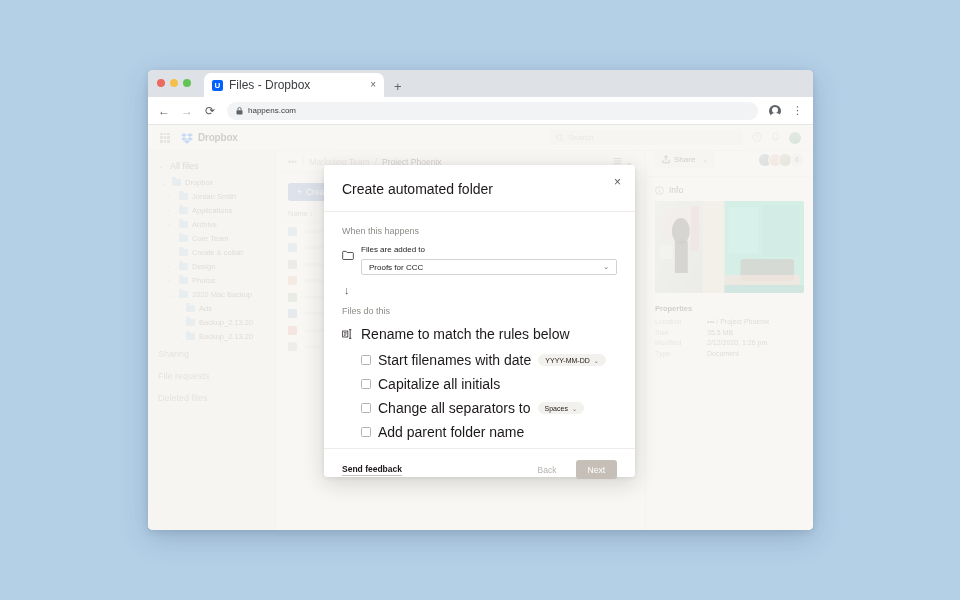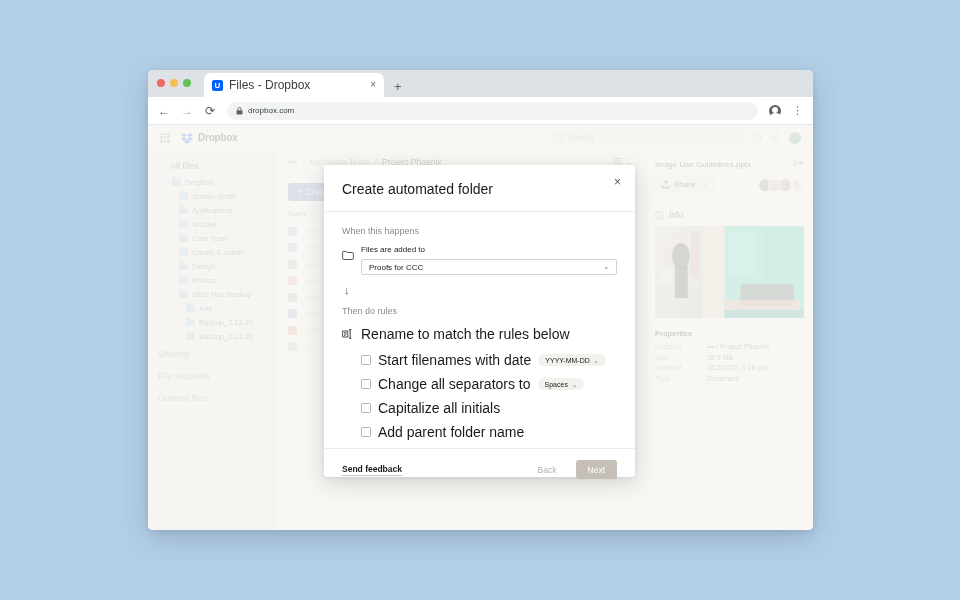--- a/index.html
+++ b/index.html
@@ -395,21 +395,21 @@
 
   <div class="addrbar">
     <span class="navbtn">←</span>
     <span class="navbtn dim">→</span>
     <span class="navbtn">⟳</span>
     <div class="omnibox">
       <svg class="lock" width="7" height="8" viewBox="0 0 7 8">
         <rect x="0.5" y="3.2" width="6" height="4.3" rx="0.8" fill="#5f6368"></rect>
         <path d="M1.9 3.2V2.1a1.6 1.6 0 0 1 3.2 0v1.1" stroke="#5f6368" stroke-width="0.9" fill="none"></path>
       </svg>
-      <span class="url">dropbox.com</span>
+      <span class="url">happens.com</span>
     </div>
     <span class="profile-ico"></span>
     <span class="kebab">⋮</span>
   </div>
 
   <div class="app">
 
     <div class="app-header">
       <span class="grid-ico">
         <i></i>
@@ -595,30 +595,20 @@
             </div>
             <div class="file-row">
               <span class="file-ico" style="background:#cbc8c2"></span>
               <span class="file-name-stub" style="width:16px"></span>
               <span class="file-meta-stub" style="width:16px"></span>
             </div>
           </div>
       </div>
 
       <div class="rightpanel">
-        <div class="rp-head">
-          <span class="rp-title">Image Use Guidelines.pptx</span>
-          <span class="rp-expand">
-            <svg width="10" height="10" viewBox="0 0 12 12">
-              <line x1="1" y1="1.5" x2="1" y2="10.5" stroke="#6b6965" stroke-width="1"></line>
-              <line x1="3.5" y1="6" x2="10.5" y2="6" stroke="#6b6965" stroke-width="1"></line>
-              <path d="M8 3.5L10.8 6 8 8.5" stroke="#6b6965" stroke-width="1" fill="none"></path>
-            </svg>
-          </span>
-        </div>
 
         <div class="rp-share-row">
           <span class="share-btn">
             <svg width="8" height="9" viewBox="0 0 10 11">
               <path d="M5 0.8v6" stroke="#1e1919" stroke-width="1" fill="none"></path>
               <path d="M2.7 3L5 0.8 7.3 3" stroke="#1e1919" stroke-width="1" fill="none"></path>
               <path d="M1 6.2v3.4h8V6.2" stroke="#1e1919" stroke-width="1" fill="none"></path>
             </svg>
             <span>Share</span>
             <span class="share-caret">⌄</span>
@@ -714,21 +704,21 @@
           <div class="trigger-label">Files are added to</div>
           <div class="select">
             <span>Proofs for CCC</span>
             <span class="select-caret">⌄</span>
           </div>
         </div>
       </div>
 
       <div class="down-arrow">↓</div>
 
-      <div class="section-label">Then do rules</div>
+      <div class="section-label">Files do this</div>
 
       <div class="rule-head">
         <span>
           <svg width="12" height="10" viewBox="0 0 14 12">
             <rect x="0.6" y="2.4" width="6.2" height="7.2" stroke="#1e1919" stroke-width="0.9" fill="none"></rect>
             <line x1="2.1" y1="4.4" x2="5.3" y2="4.4" stroke="#1e1919" stroke-width="0.8"></line>
             <line x1="2.1" y1="6" x2="5.3" y2="6" stroke="#1e1919" stroke-width="0.8"></line>
             <line x1="2.1" y1="7.6" x2="4.3" y2="7.6" stroke="#1e1919" stroke-width="0.8"></line>
             <line x1="9.6" y1="0.8" x2="9.6" y2="11.2" stroke="#1e1919" stroke-width="1"></line>
             <line x1="8.2" y1="0.8" x2="11" y2="0.8" stroke="#1e1919" stroke-width="1"></line>
@@ -742,29 +732,29 @@
           <div class="rule-row">
             <span class="cbox"></span>
             <span class="rule-label">Start filenames with date</span>
             <span class="pill">
               <span>YYYY-MM-DD</span>
               <span class="pill-caret">⌄</span>
             </span>
           </div>
           <div class="rule-row">
             <span class="cbox"></span>
+            <span class="rule-label">Capitalize all initials</span>
+          </div>
+          <div class="rule-row">
+            <span class="cbox"></span>
             <span class="rule-label">Change all separators to</span>
             <span class="pill">
               <span>Spaces</span>
               <span class="pill-caret">⌄</span>
             </span>
-          </div>
-          <div class="rule-row">
-            <span class="cbox"></span>
-            <span class="rule-label">Capitalize all initials</span>
           </div>
           <div class="rule-row">
             <span class="cbox"></span>
             <span class="rule-label">Add parent folder name</span>
           </div>
         </div>
     </div>
 
     <div class="modal-foot">
       <span class="feedback">Send feedback</span>

